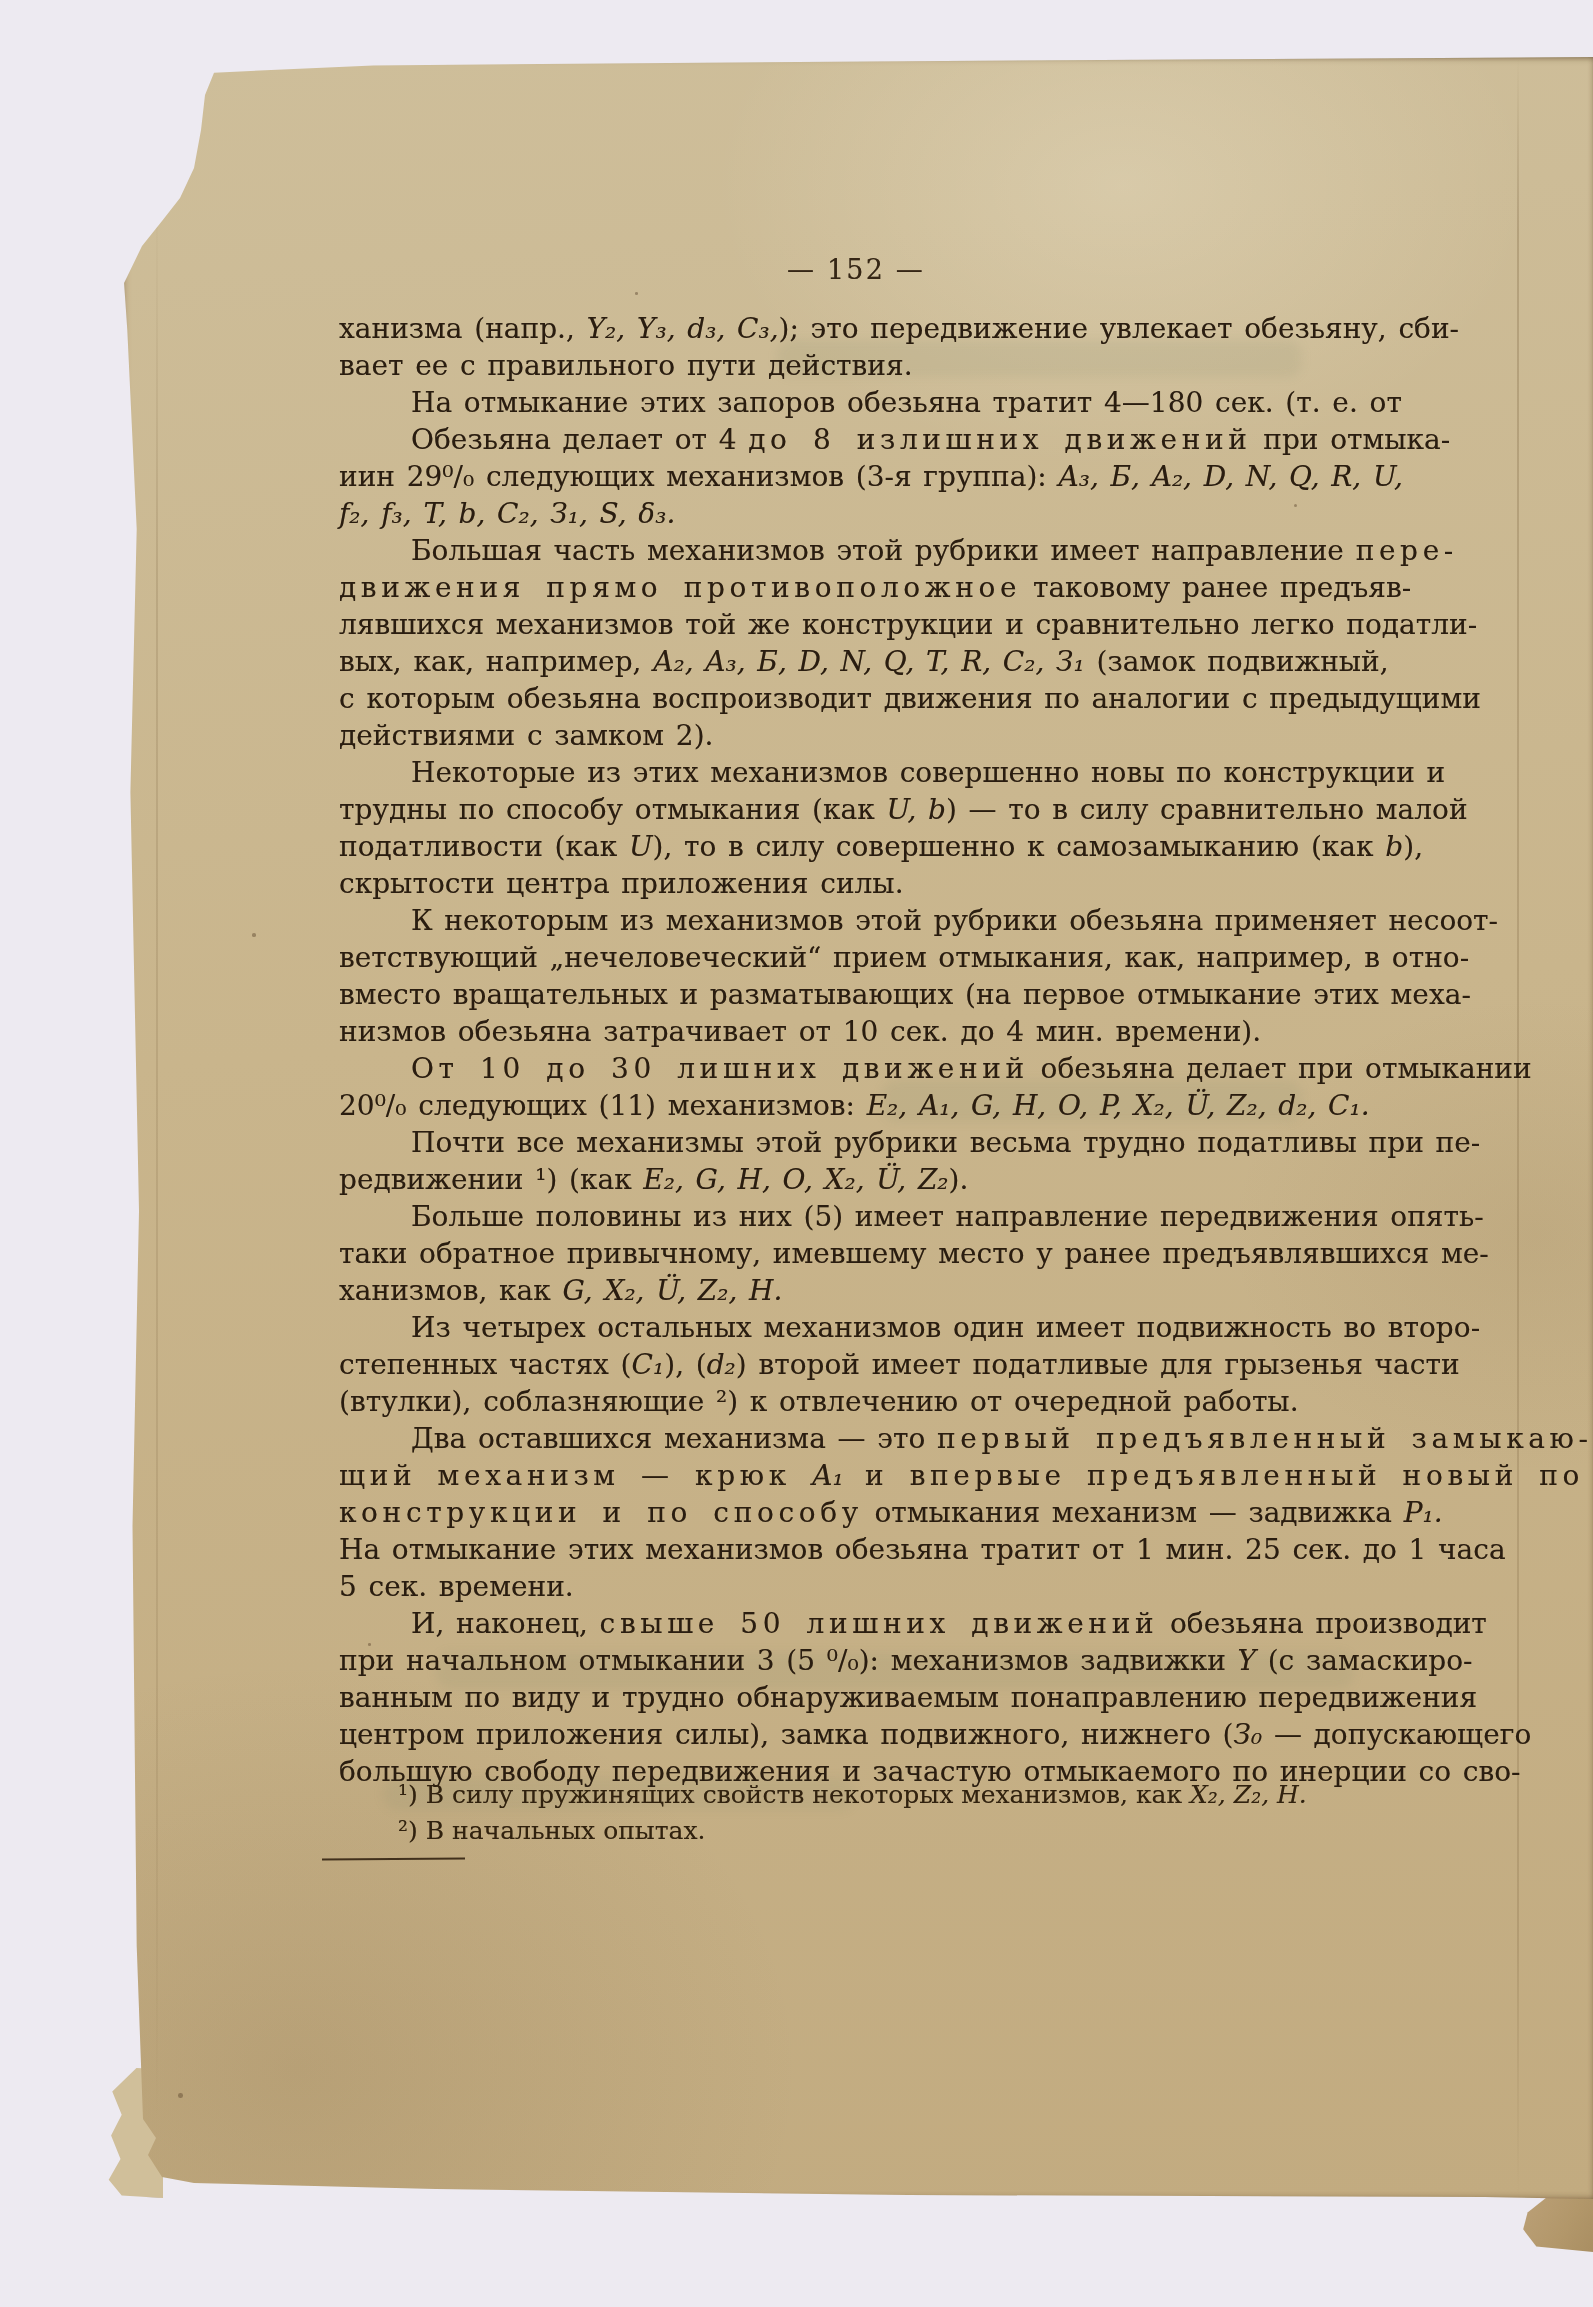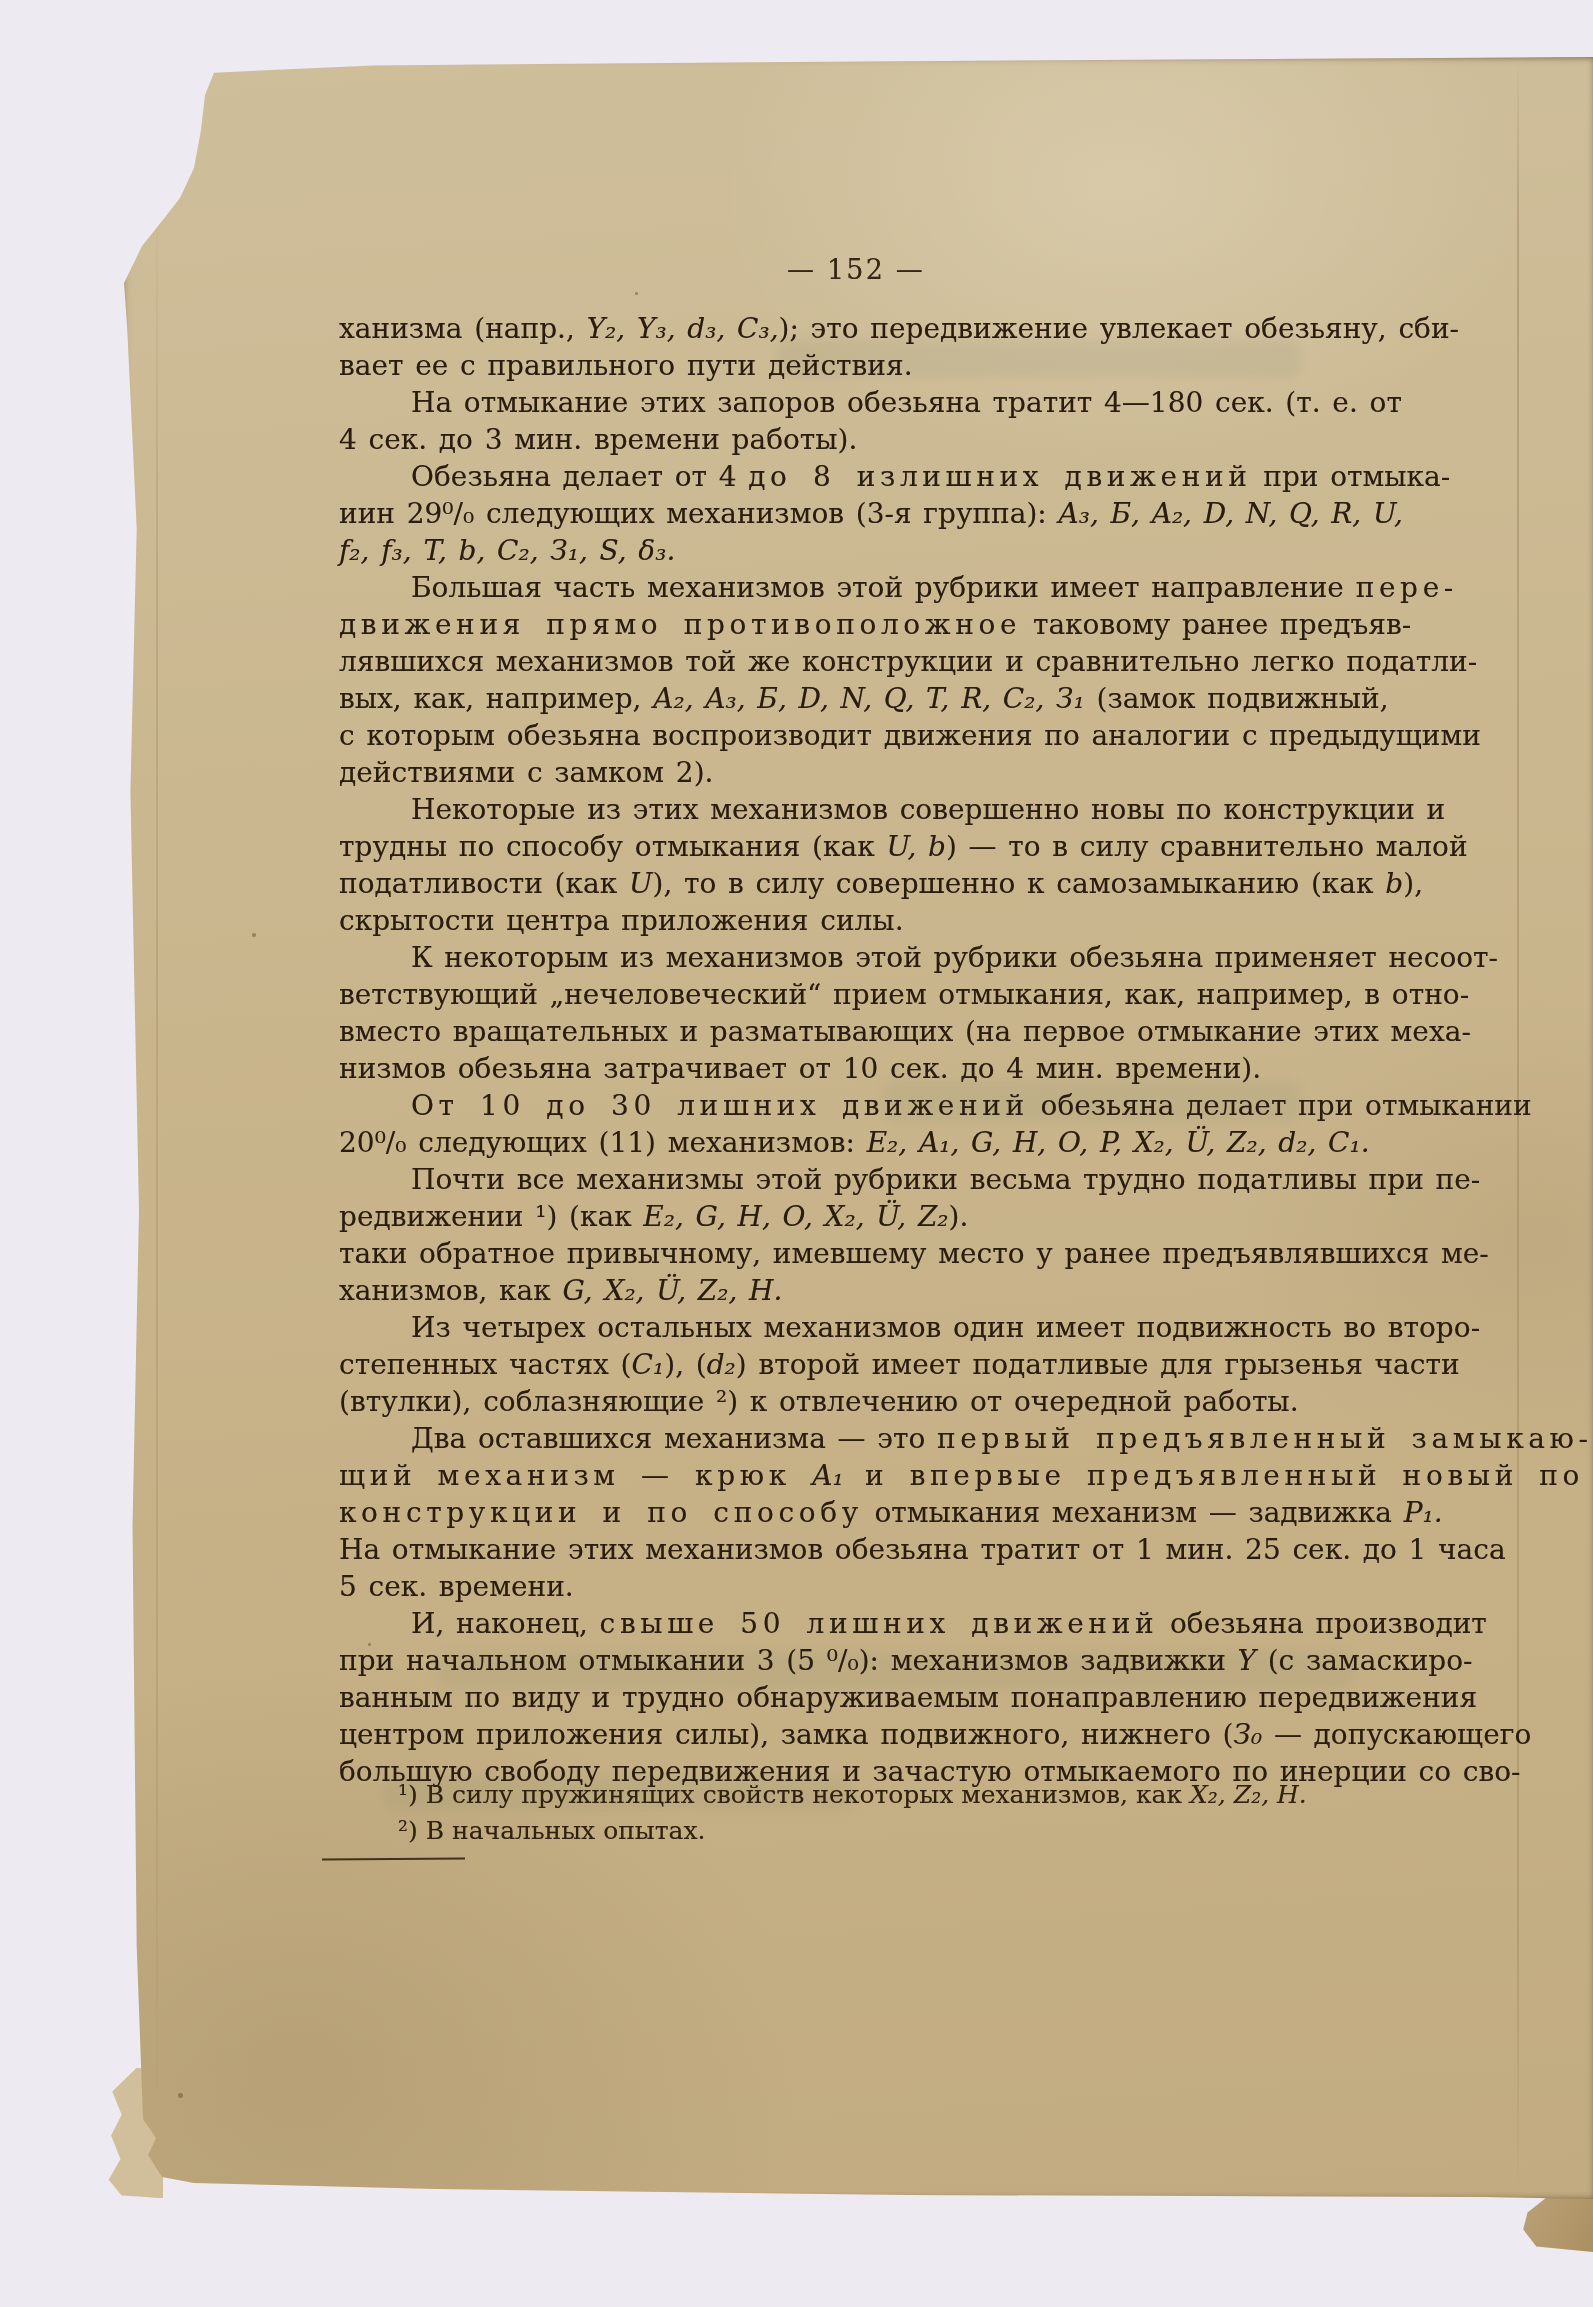--- a/index.html
+++ b/index.html
@@ -110,21 +110,20 @@
 
     <div class="page-number">— 152 —</div>
 
     <div class="body-text" id="body-text">
         <div>
           <div class="line"><span>ханизма (напр., </span><span class="it">Y₂, Y₃, d₃, C₃,</span><span>); это передвижение увлекает обезьяну, сби-</span></div>
           <div class="line last"><span>вает ее с правильного пути действия.</span></div>
         </div>
         <div>
           <div class="line ind"><span>На отмыкание этих запоров обезьяна тратит 4—180 сек. (т. е. от</span></div>
-          <div class="line last"><span>4 сек. до 3 мин. времени работы).</span></div>
         </div>
         <div>
           <div class="line ind"><span>Обезьяна делает от 4 </span><span class="sp">до 8 излишних движений</span><span> при отмыка-</span></div>
           <div class="line"><span>иин 29⁰/₀ следующих механизмов (3-я группа): </span><span class="it">A₃, Б, A₂, D, N, Q, R, U,</span></div>
           <div class="line last"><span class="it">f₂, f₃, T, b, C₂, З₁, S, δ₃.</span></div>
         </div>
         <div>
           <div class="line ind"><span>Большая часть механизмов этой рубрики имеет направление </span><span class="sp">пере-</span></div>
           <div class="line"><span class="sp">движения прямо противоположное</span><span> таковому ранее предъяв-</span></div>
           <div class="line"><span>лявшихся механизмов той же конструкции и сравнительно легко податли-</span></div>
@@ -146,20 +145,21 @@
         </div>
         <div>
           <div class="line ind"><span class="sp">От 10 до 30 лишних движений</span><span> обезьяна делает при отмыкании</span></div>
           <div class="line last"><span>20⁰/₀ следующих (11) механизмов: </span><span class="it">E₂, A₁, G, H, O, P, X₂, Ü, Z₂, d₂, C₁.</span></div>
         </div>
         <div>
           <div class="line ind"><span>Почти все механизмы этой рубрики весьма трудно податливы при пе-</span></div>
           <div class="line last"><span>редвижении ¹) (как </span><span class="it">E₂, G, H, O, X₂, Ü, Z₂</span><span>).</span></div>
         </div>
         <div>
+          <div class="line ind"><span>Больше половины из них (5) имеет направление передвижения опять-</span></div>
           <div class="line"><span>таки обратное привычному, имевшему место у ранее предъявлявшихся ме-</span></div>
           <div class="line last"><span>ханизмов, как </span><span class="it">G, X₂, Ü, Z₂, H.</span></div>
         </div>
         <div>
           <div class="line ind"><span>Из четырех остальных механизмов один имеет подвижность во второ-</span></div>
           <div class="line"><span>степенных частях (</span><span class="it">C₁</span><span>), (</span><span class="it">d₂</span><span>) второй имеет податливые для грызенья части</span></div>
           <div class="line last"><span>(втулки), соблазняющие ²) к отвлечению от очередной работы.</span></div>
         </div>
         <div>
           <div class="line ind"><span>Два оставшихся механизма — это </span><span class="sp">первый предъявленный замыкаю-</span></div>

